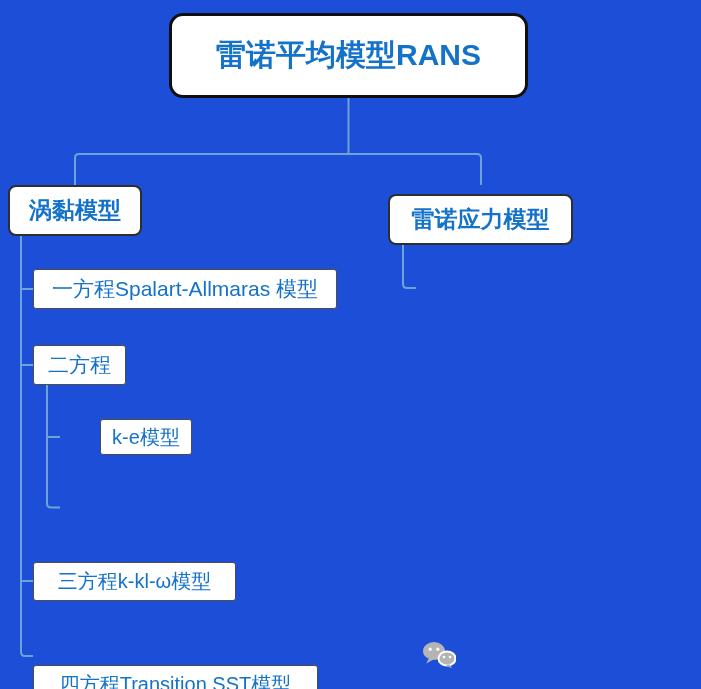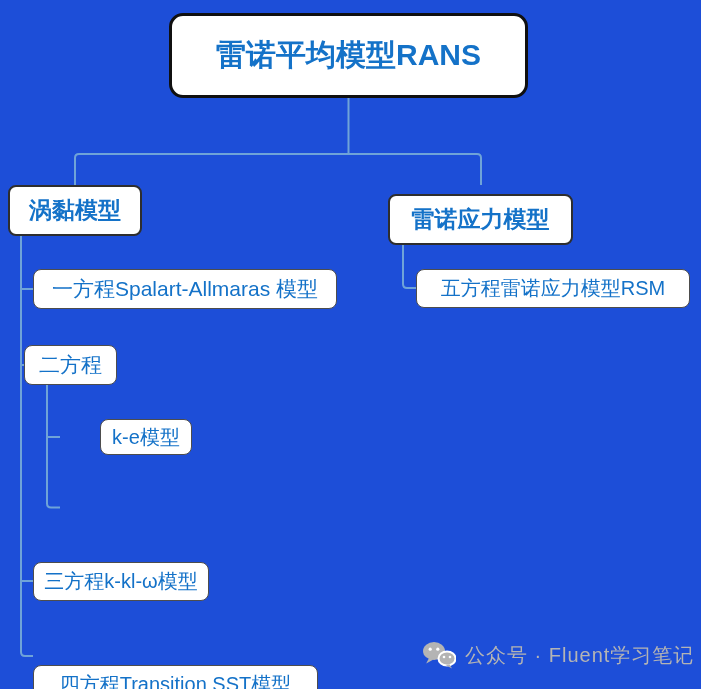--- a/index.html
+++ b/index.html
@@ -38,21 +38,21 @@
     font-weight: 700;
   }
   .node-branch {
     border: 2px solid #2e2e2e;
     border-radius: 8px;
     font-size: 23px;
     font-weight: 700;
   }
   .node-leaf {
     border: 1.5px solid #4d4d4d;
-    border-radius: 8px;
+    border-radius: 3px;
     font-size: 20px;
     font-weight: 500;
     text-align: right;
   }
   #watermark {
     position: absolute;
     left: 422px;
     top: 641px;
     display: flex;
     align-items: center;
@@ -81,44 +81,42 @@
   </svg>
 
   <div class="node node-root" style="left:169px; top:13px; width:359px; height:85px;">雷诺平均模型RANS</div>
 
   <div class="node node-branch" style="left:8px; top:185px; width:134px; height:51px;">涡黏模型</div>
 
   <div class="node node-branch" style="left:388px; top:185px; width:185px; height:51px;margin-top:9px;">雷诺应力模型</div>
 
   <div class="node node-leaf" style="left:33px; top:269px; width:304px; height:40px; font-size:21px;">一方程Spalart-Allmaras 模型</div>
 
-  <div class="node node-leaf" style="left:24px; top:345px; width:93px; height:40px; font-size:21px;">二方程</div>
+  <div class="node node-leaf" style="left:33px; top:345px; width:93px; height:40px; font-size:21px;">二方程</div>
 
   <div class="node node-leaf" style="left:60px; top:419px; width:92px; height:36px;margin-left:40px;">k-e模型</div>
 
 
-  <div class="node node-leaf" style="left:33px; top:562px; width:176px; height:39px;">三方程k-kl-ω模型</div>
+  <div class="node node-leaf" style="left:33px; top:562px; width:203px; height:39px;">三方程k-kl-ω模型</div>
 
   <div class="node node-leaf" style="left:33px; top:665px; width:285px; height:39px;">四方程Transition SST模型</div>
 
-  <div class="node node-leaf" style="left:416px; top:269px; width:274px; height:39px;">五方程雷诺应力模型RSM</div>
 
   <div id="watermark">
     <span style="display:inline-flex;">
       <svg width="34" height="28" viewBox="0 0 34 28">
         <g fill="#b4b4b4">
           <ellipse cx="12" cy="10" rx="11" ry="9"></ellipse>
           <path d="M7,17 L4.2,22.5 L11.5,18.5 Z"></path>
         </g>
         <circle cx="8.2" cy="8.2" r="1.6" fill="#ffffff"></circle>
         <circle cx="15.8" cy="8.2" r="1.6" fill="#ffffff"></circle>
         <g>
           <ellipse cx="25" cy="17.5" rx="8.5" ry="7" fill="#b4b4b4" stroke="#ffffff" stroke-width="2"></ellipse>
           <path d="M27.5,23.2 L30,27.4 L23.5,24 Z" fill="#b4b4b4"></path>
         </g>
         <circle cx="22" cy="16" r="1.3" fill="#ffffff"></circle>
         <circle cx="28" cy="16" r="1.3" fill="#ffffff"></circle>
       </svg>
     </span>
-    <span>公众号 · Fluent学习笔记</span>
   </div>
 
 </div>
 
 </body></html>

